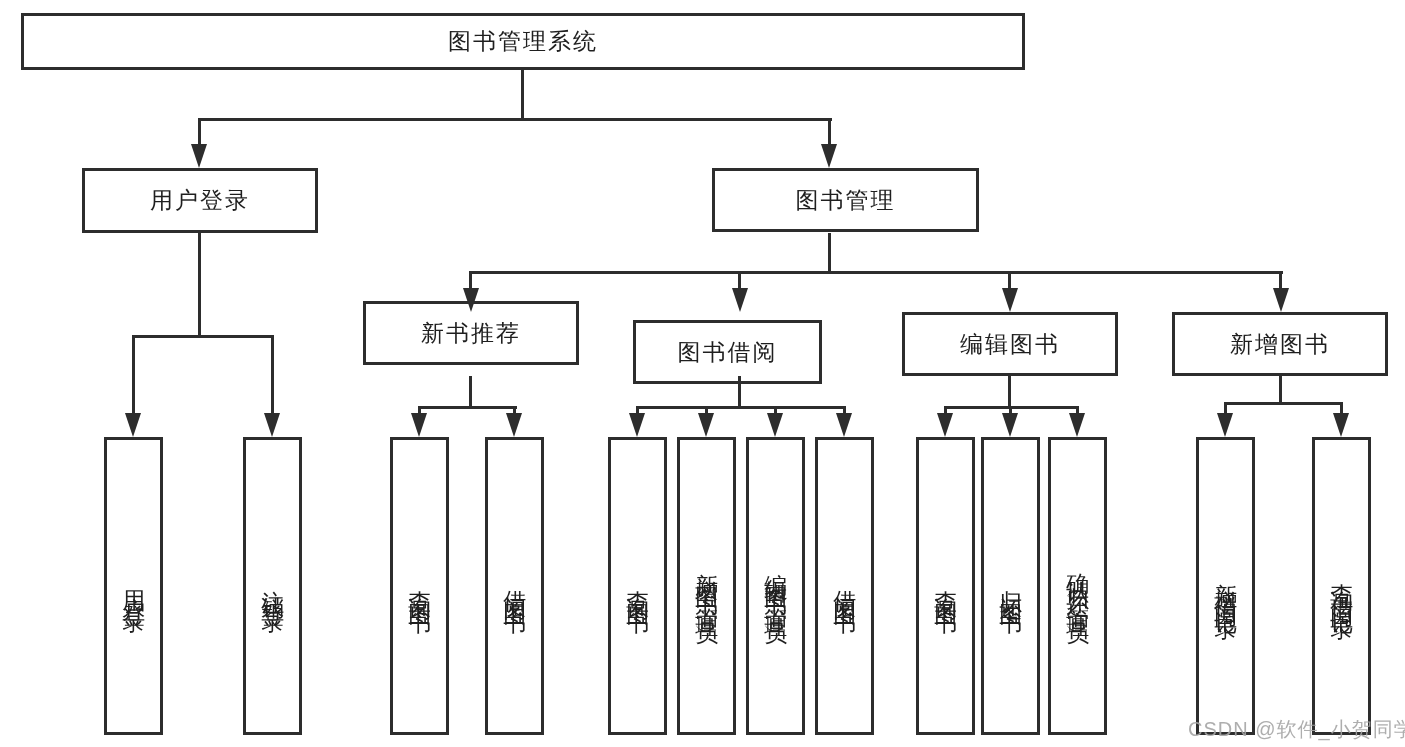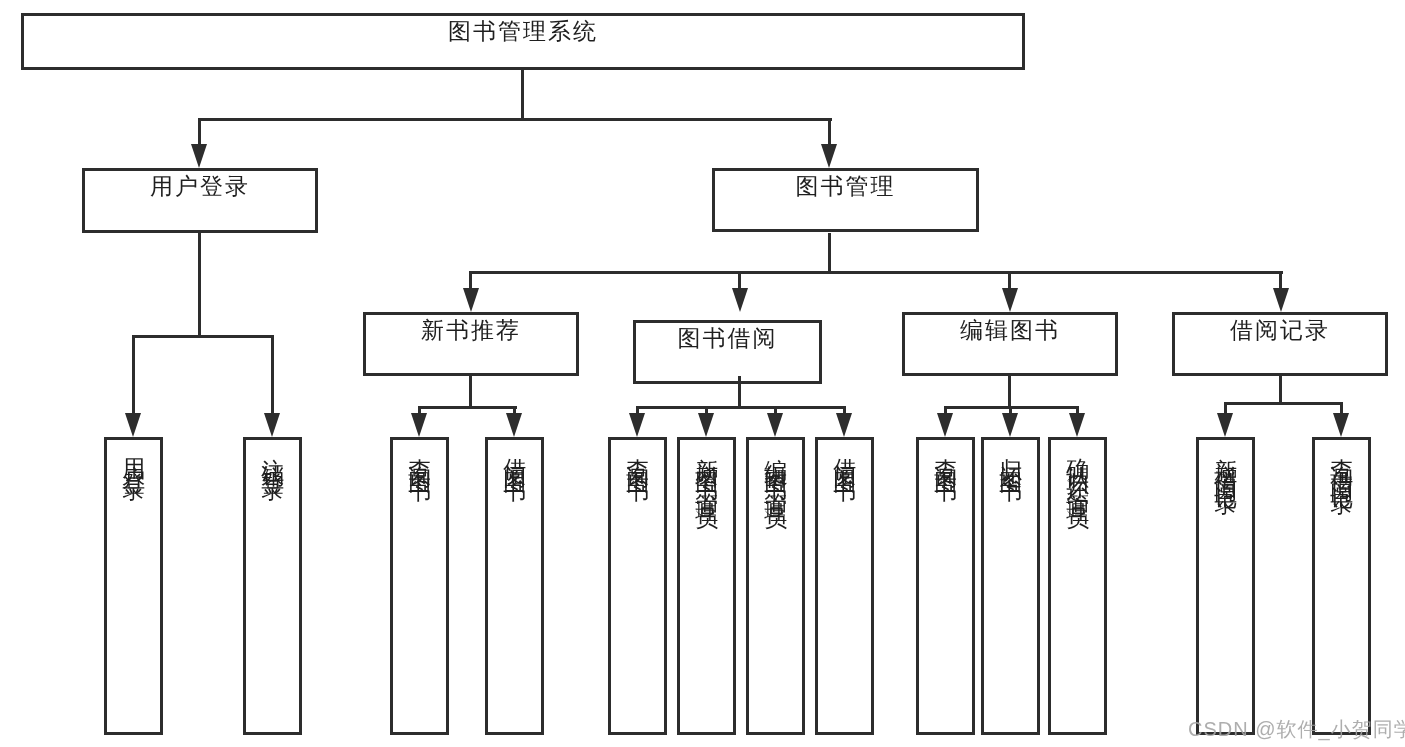--- a/index.html
+++ b/index.html
@@ -9,21 +9,21 @@
     background:#ffffff;
     font-family:"Liberation Sans", sans-serif;
     overflow:hidden;
   }
   .box{
     position:absolute;
     box-sizing:border-box;
     border:3px solid #2d2d2d;
     background:#ffffff;
     display:flex;
-    align-items:flex-start;
+    align-items:center;
     justify-content:center;
     color:#1f1f1f;
   }
   .box.h span{
     font-size:23px;
     letter-spacing:2px;
     white-space:nowrap;
   }
   .box.v span{
     writing-mode:vertical-rl;
@@ -64,34 +64,34 @@
   </div>
 
   <div class="box h" style="left:82px;top:168px;width:236px;height:65px">
     <span>用户登录</span>
   </div>
 
   <div class="box h" style="left:712px;top:168px;width:267px;height:64px">
     <span>图书管理</span>
   </div>
 
-  <div class="box h" style="left:363px;top:312px;width:216px;height:64px">
+  <div class="box h" style="left:363px;top:301px;width:216px;height:64px">
     <span>新书推荐</span>
   </div>
 
   <div class="box h" style="left:633px;top:320px;width:189px;height:64px">
     <span>图书借阅</span>
   </div>
 
   <div class="box h" style="left:902px;top:312px;width:216px;height:64px">
     <span>编辑图书</span>
   </div>
 
   <div class="box h" style="left:1172px;top:312px;width:216px;height:64px">
-    <span>借阅记录</span>
+    <span>新增图书</span>
   </div>
 
   <div class="box v" style="left:104px;top:437px;width:59px;height:298px">
     <span>用户登录</span>
   </div>
 
   <div class="box v" style="left:243px;top:437px;width:59px;height:298px">
     <span>注销登录</span>
   </div>
 

